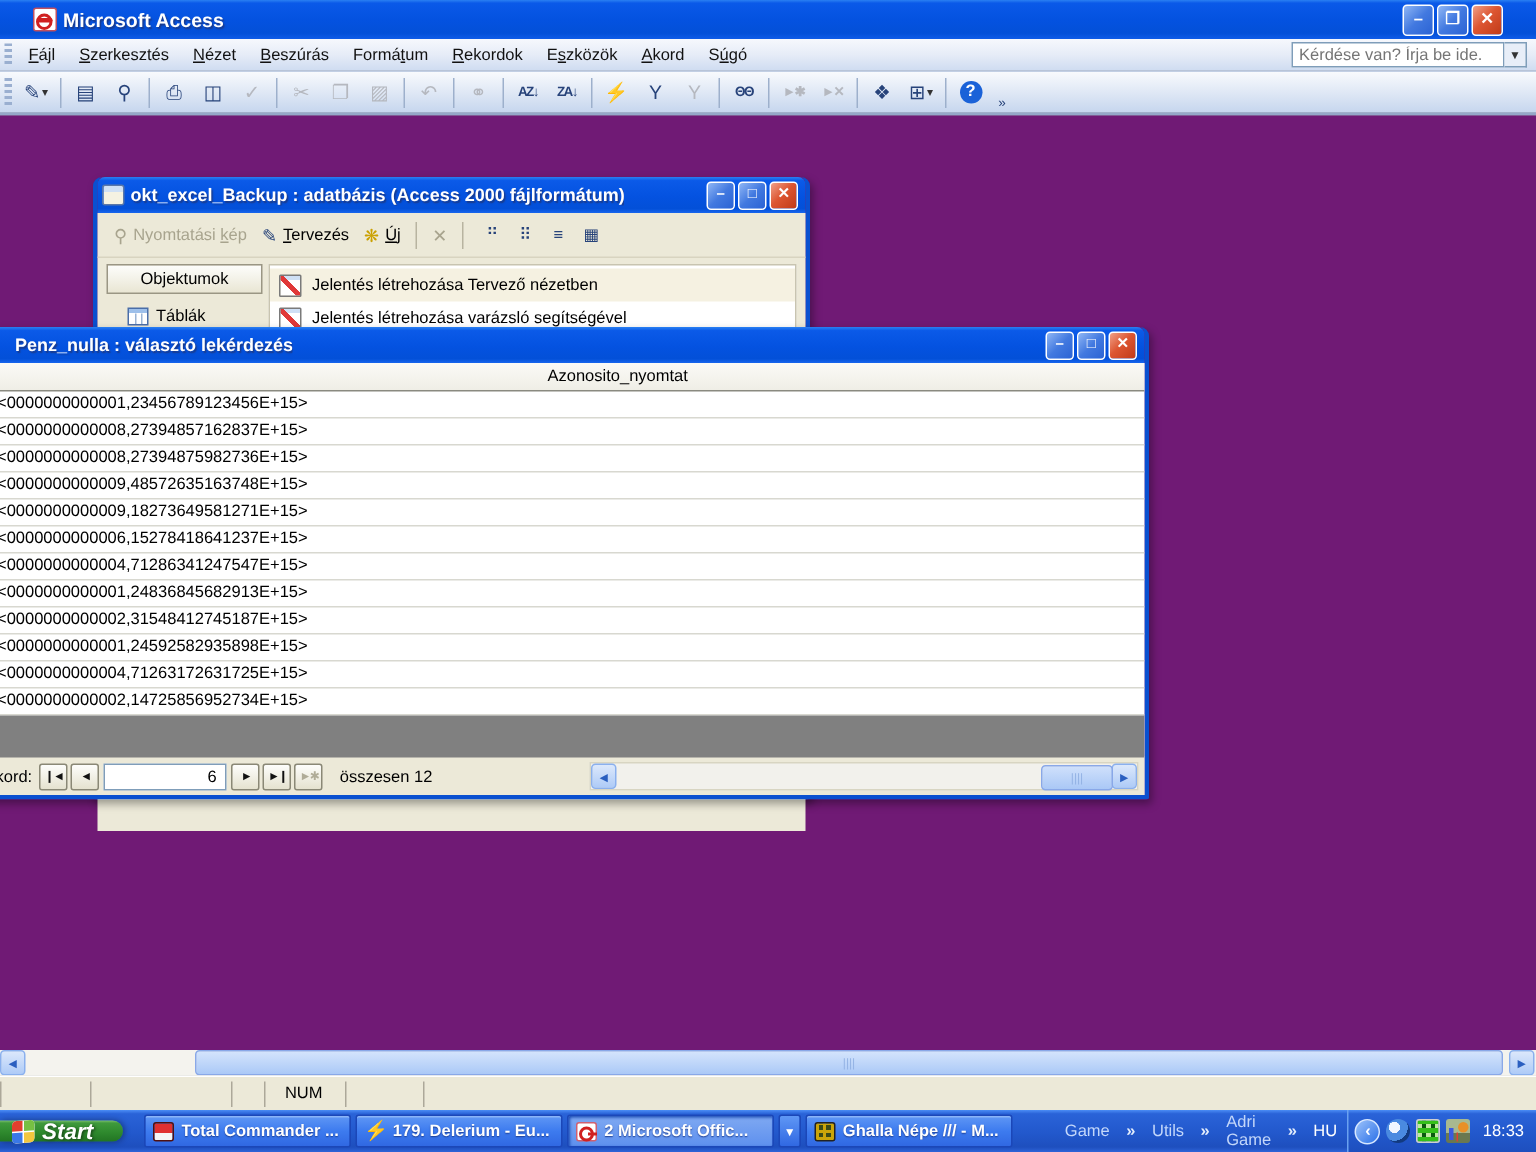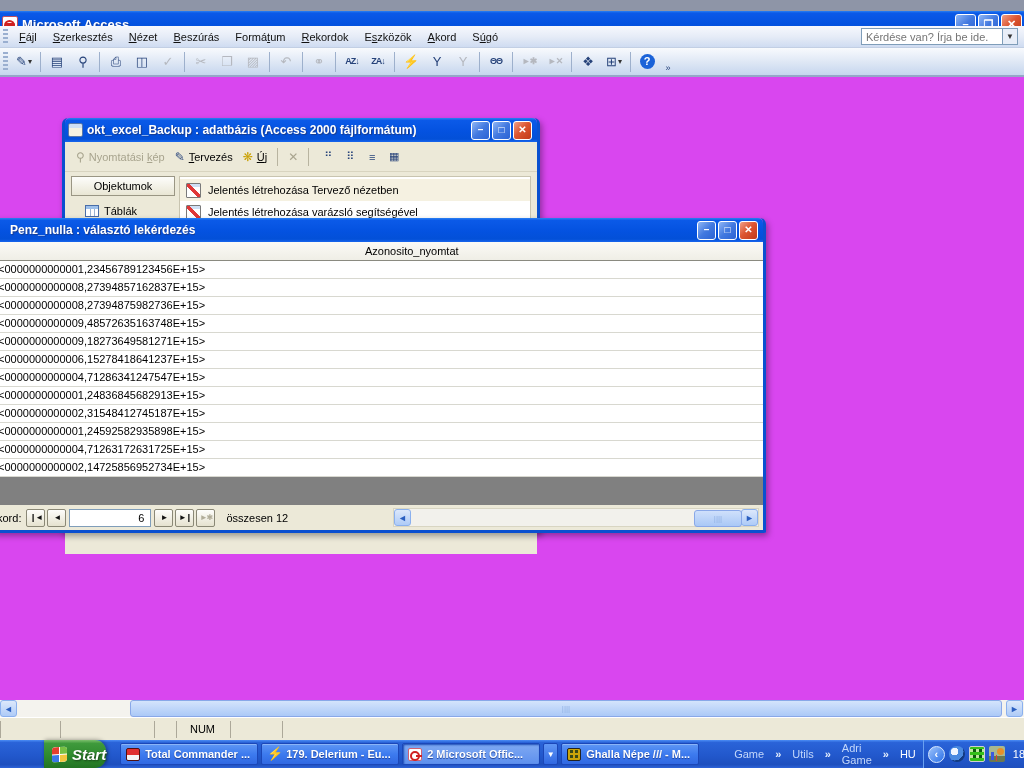--- a/index.html
+++ b/index.html
@@ -1,23 +1,23 @@
 <!DOCTYPE html>
 <html style="--titlebar_blue: #0452e0; --workspace_gray: #8e95a7; --beige: #ece9d8; --taskbar_blue: #2258cc; --start_green: #2f8a2e; --close_red: #c03a18;"><head>
 <meta charset="utf-8">
 <style>
   * { margin:0; padding:0; box-sizing:border-box; }
   html,body { width:1024px; height:768px; overflow:hidden; }
   body { font-family:"Liberation Sans", sans-serif; font-size:11px; position:relative; background:#8e95a7; }
   .screen { position:absolute; inset:0; width:1024px; height:768px; overflow:hidden; }
 
   
-  .app-titlebar { position:absolute; left:0; top:11px; width:1024px; height:26px;
+  .app-titlebar { position:absolute; left:0; top:0; width:1024px; height:26px;
     background:linear-gradient(180deg,#2a80f2 0%,#0a59e8 8%,#0452e0 50%,#0350d8 85%,#0f5ce8 100%);
-    display:flex; align-items:center; padding:0 0; }
+    display:flex; align-items:center; padding:0 20px; }
   .app-icon { width:16px; height:16px; background:#fff; border:1px solid #c05060; border-radius:2px; margin:0 4px 0 2px; position:relative; }
   .app-icon::after { content:""; position:absolute; left:2px; top:6px; width:10px; height:3px;
     background:linear-gradient(90deg,#d02020 60%, #d02020 60%); border-radius:2px; }
   .app-icon::before { content:""; position:absolute; left:1px; top:3px; width:7px; height:7px; border:2px solid #d02020; border-radius:50%; }
   .app-title { color:#fff; font-weight:bold; font-size:13px; text-shadow:1px 1px 1px #1a3a8a; }
   .winbtns { margin-left:auto; display:flex; gap:2px; padding-right:2px; }
   .wbtn { width:21px; height:21px; border:1px solid #fff; border-radius:3px; color:#fff; font-size:11px; font-weight:bold;
     display:flex; align-items:center; justify-content:center;
     background:linear-gradient(135deg,#8fb6f5 0%,#4279e0 50%,#2b63d4 100%); }
   .wbtn.close { background:linear-gradient(135deg,#f0a088 0%,#dd5632 45%,#c03a18 100%); }
@@ -45,21 +45,21 @@
   .tbtn.small .glyph { font-size:9px; font-weight:bold; letter-spacing:-1px; }
   .tbtn.disabled { color:#b5b8bf; }
   .tbtn.gold { color:#e09a00; }
   .tbtn.helpbtn .glyph { width:15px; height:15px; border-radius:50%; background:#1a62d8; color:#fff; font-size:11px; font-weight:bold;
     display:flex;align-items:center;justify-content:center; }
   .tbtn .caret { font-size:8px; margin-left:1px; color:#333; }
   .tsep { width:1px; height:20px; background:#9db0cc; margin:0 3px; }
   .tb-chevron { margin-left:2px; width:12px; height:23px; color:#27437a; font-size:9px; display:flex; align-items:flex-end; justify-content:center; }
 
   
-  .workspace { position:absolute; left:0; top:77px; width:1024px; height:623px; background:#d946ef; overflow:hidden; }
+  .workspace { position:absolute; left:0; top:77px; width:1024px; height:623px; background:#701a75; overflow:hidden; }
 
   
   .xpwin { position:absolute; border-left:3px solid #0a50d0; border-right:3px solid #0a50d0; border-bottom:3px solid #0a50d0;
     border-radius:6px 6px 2px 2px; box-shadow:2px 3px 6px rgba(0,0,0,.35); }
   .xptitle { height:24px; border-radius:5px 5px 0 0; display:flex; align-items:center; padding:0 3px;
     background:linear-gradient(180deg,#2a80f2 0%,#0b5ae8 10%,#0452e0 55%,#0350d8 88%,#1866ee 100%); }
   .xptitle .txt { color:#fff; font-weight:bold; font-size:12px; text-shadow:1px 1px 1px #1a3a8a; white-space:nowrap; overflow:hidden; }
   .xptitle .winbtns .wbtn { width:19px; height:19px; font-size:10px; }
 
   
@@ -127,22 +127,22 @@
 
   
   .statusbar { position:absolute; left:0; top:717px; width:1024px; height:23px; background:#ece9d8; border-top:1px solid #fff;
     display:flex; align-items:center; color:#000; }
   .statusbar .left { padding-left:6px; flex:1; }
   .spanel { height:17px; border-left:1px solid #aca899; margin-right:2px; display:flex; align-items:center; justify-content:center; }
 
   
   .taskbar { position:absolute; left:0; top:740px; width:1024px; height:28px;
     background:linear-gradient(180deg,#4b8df5 0%,#2a63d8 9%,#2258cc 55%,#1e4fbe 88%,#2e63d8 100%); display:flex; align-items:center; }
-  .startbtn { width:96px; height:28px; border-radius:0 11px 11px 0; display:flex; align-items:center; gap:5px; padding-left:8px;
-    background:linear-gradient(180deg,#7cbf6d 0%,#3f9a3c 12%,#2f8a2e 55%,#227423 100%); box-shadow:1px 0 4px rgba(0,0,0,.4);margin-left:44px; }
+  .startbtn { width:96px; height:14px; border-radius:0 11px 11px 0; display:flex; align-items:center; gap:5px; padding-left:8px;
+    background:linear-gradient(180deg,#7cbf6d 0%,#3f9a3c 12%,#2f8a2e 55%,#227423 100%); box-shadow:1px 0 4px rgba(0,0,0,.4); }
   .startflag { width:15px; height:15px; transform:skewY(-4deg); border-radius:3px; overflow:hidden; display:grid;
     grid-template-columns:1fr 1fr; grid-template-rows:1fr 1fr; gap:1px; background:#fff; }
   .startflag i:nth-child(1){background:#e3402e;} .startflag i:nth-child(2){background:#77c043;}
   .startflag i:nth-child(3){background:#3a78e8;} .startflag i:nth-child(4){background:#f3c63e;}
   .startbtn .txt { color:#fff; font-weight:bold; font-style:italic; font-size:15px; text-shadow:1px 1px 2px #184418; }
   .tasks { display:flex; align-items:center; margin-left:14px; gap:3px; }
   .task { width:138px; height:22px; border-radius:2px; border:1px solid #1b47b8; display:flex; align-items:center; gap:5px; padding:0 5px;
     background:linear-gradient(180deg,#5f97f5 0%,#3d7bef 50%,#3068e2 100%); box-shadow:inset 0 1px 0 #8ab4f8; overflow:hidden; }
   .task.active { background:linear-gradient(180deg,#7fa9f2 0%,#5e90ee 100%); box-shadow:inset 1px 1px 2px #1c4cb4; }
   .task .tlabel { color:#fff; white-space:nowrap; overflow:hidden; font-size:11px; text-shadow:0 1px 1px #1c3c90;font-weight:bold; }

